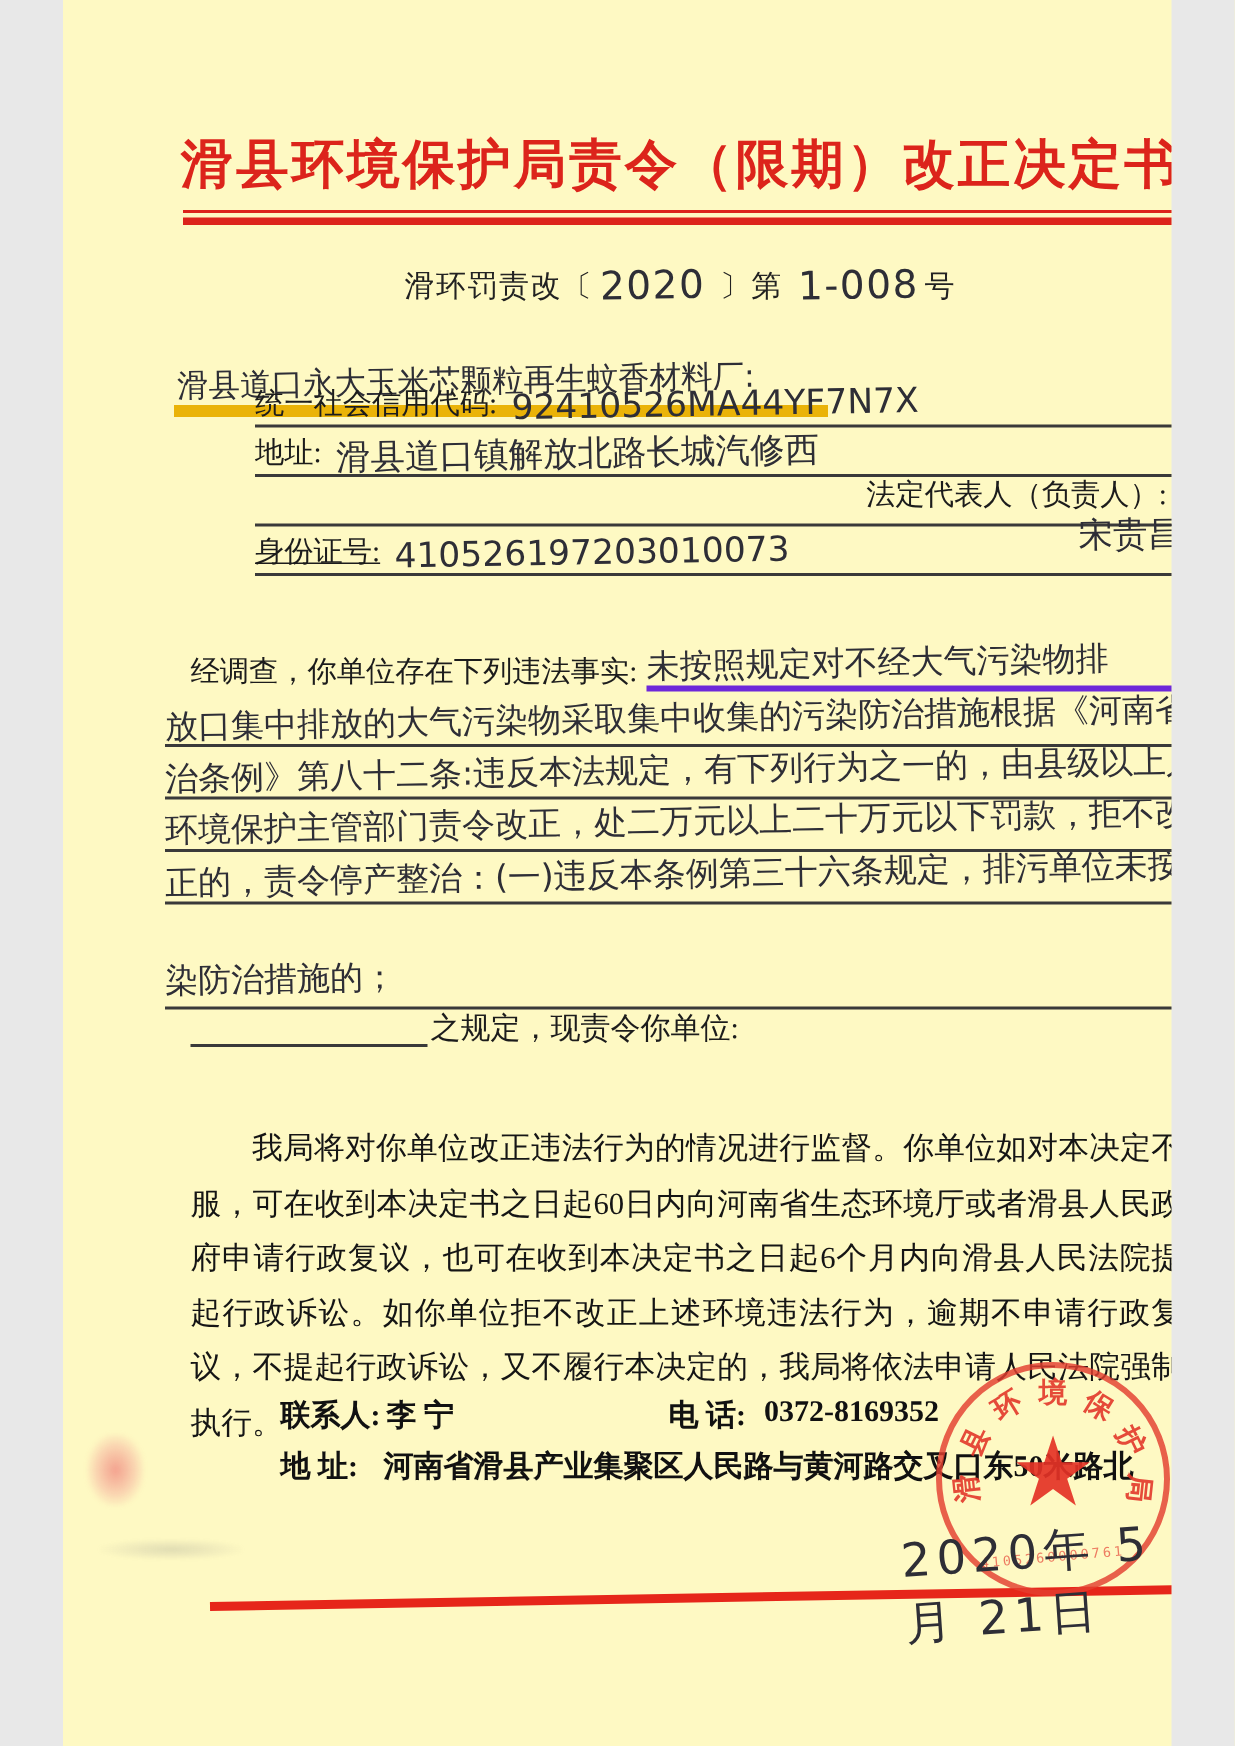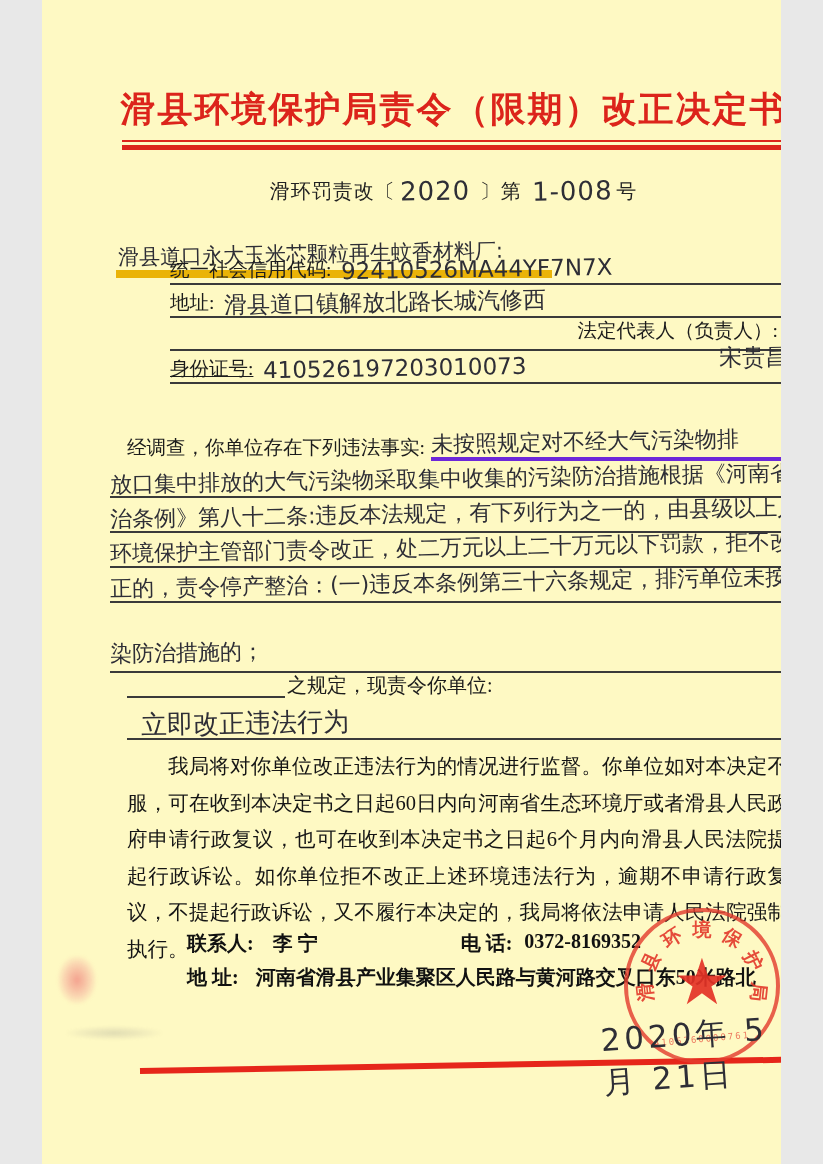--- a/index.html
+++ b/index.html
@@ -73,21 +73,21 @@
   .body-par{
     position:absolute;top:748px;left:85px;width:661px;
     font-size:20.5px;line-height:36.5px;text-align:justify;text-indent:2em;
     color:#151515;
   }
   
   .contact-row1{
     position:absolute;top:930px;left:145px;width:600px;display:flex;
     font-size:20px;font-weight:700;color:#111;
   }
-  .contact-row1 .person{margin-left:19px;width:150px;}
+  .contact-row1 .person{margin-left:4px;width:150px;}
   .contact-row1 .phone-label{margin-left:38px;}
   .contact-row1 .phone{margin-left:12px;}
   .contact-row2{
     position:absolute;top:964px;left:145px;width:640px;
     font-size:20px;font-weight:700;color:#111;
   }
   .contact-row2 .addr{margin-left:12px;}
   
   .seal{
     position:absolute;left:582px;top:908px;width:156px;height:156px;
@@ -179,23 +179,20 @@
   <div class="facts-line fl1"><span class="hw">放口集中排放的大气污染物采取集中收集的污染防治措施根据《河南省大气污染防</span></div>
   <div class="facts-line fl2"><span class="hw">治条例》第八十二条:违反本法规定，有下列行为之一的，由县级以上人民政府</span></div>
   <div class="facts-line fl3"><span class="hw">环境保护主管部门责令改正，处二万元以上二十万元以下罚款，拒不改</span></div>
   <div class="facts-line fl4"><span class="hw">正的，责令停产整治：(一)违反本条例第三十六条规定，排污单位未按照</span></div>
   <div class="facts-line fl-blank" style="top:638px;"><span class="hw">染防治措施的；</span></div>
 
   <div class="clause-row">
     <span class="blank"></span>
     <span class="clause-text">之规定，现责令你单位:</span>
   </div>
-  <div class="order-row">
-    <span class="hw">立即改正违法行为</span>
-  </div>
 
   <div class="body-par">我局将对你单位改正违法行为的情况进行监督。你单位如对本决定不服，可在收到本决定书之日起60日内向河南省生态环境厅或者滑县人民政府申请行政复议，也可在收到本决定书之日起6个月内向滑县人民法院提起行政诉讼。如你单位拒不改正上述环境违法行为，逾期不申请行政复议，不提起行政诉讼，又不履行本决定的，我局将依法申请人民法院强制执行。</div>
 
   <div class="contact-row1">
     <span>联系人:</span>
     <span class="person">李  宁</span>
     <span class="phone-label">电  话:</span>
     <span class="phone">0372-8169352</span>
   </div>
   <div class="contact-row2">

